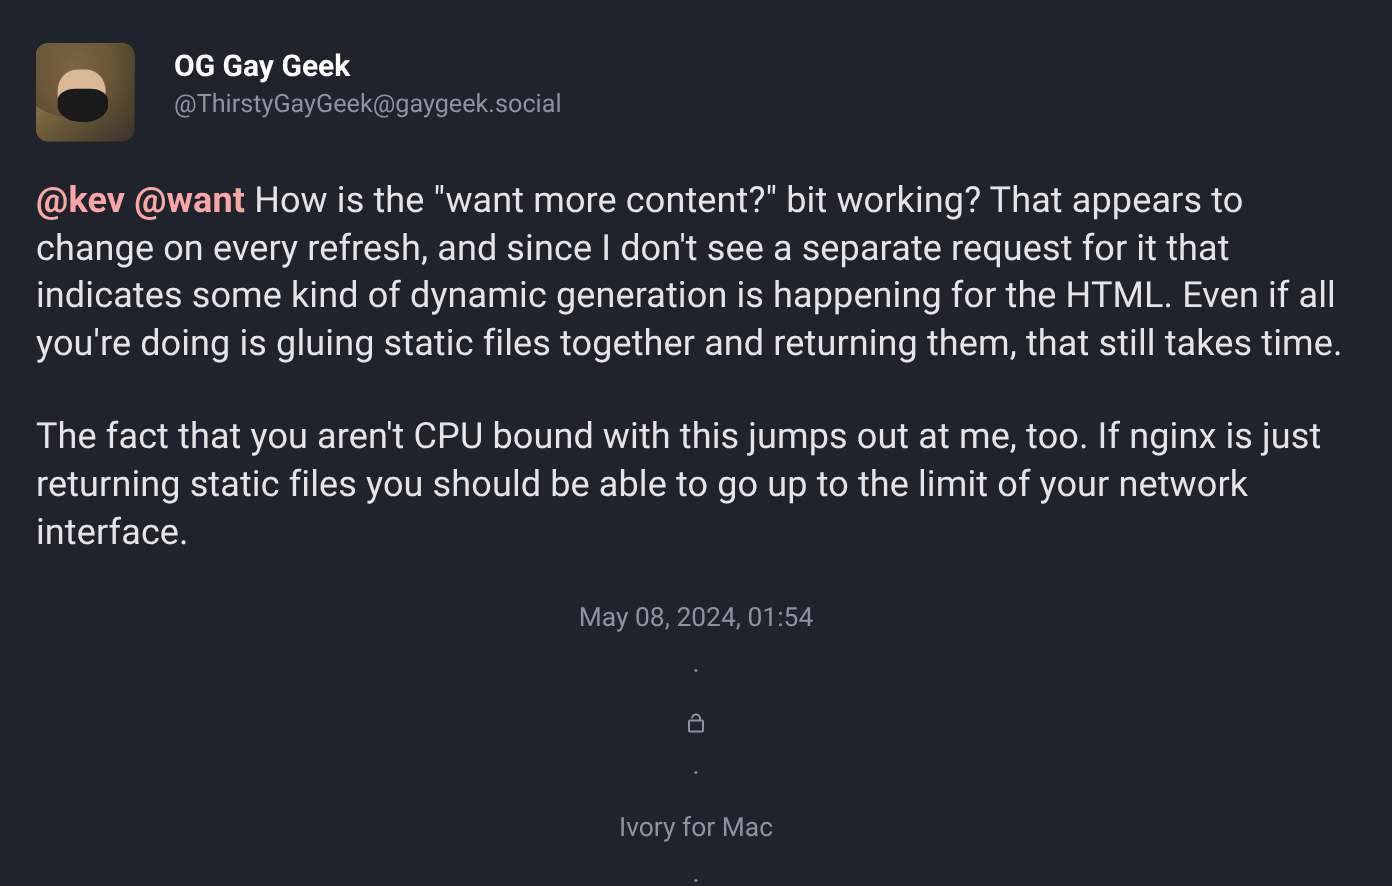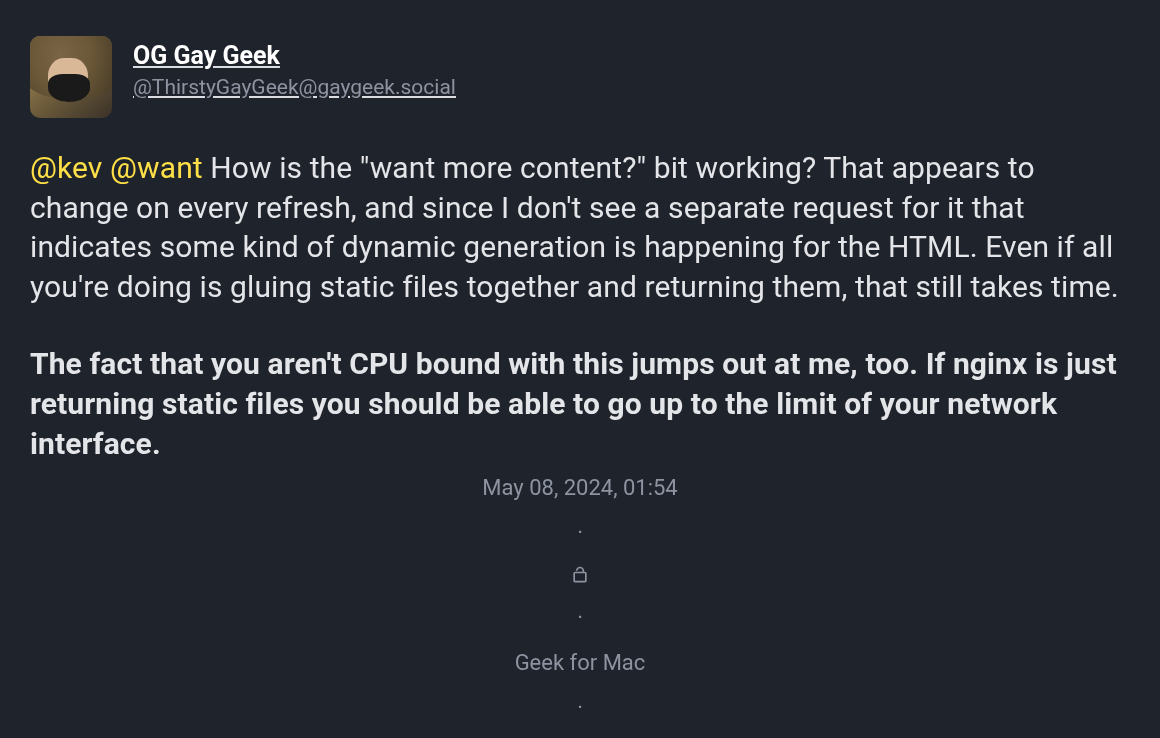--- a/index.html
+++ b/index.html
@@ -10,23 +10,22 @@
     font-family: -apple-system, BlinkMacSystemFont, "Segoe UI", Roboto, Helvetica, Arial, sans-serif;
     overflow: hidden;
   }
   .post {
     padding: 36px 30px 30px 30px;
     color: #dcdde0;
   }
   .header {
     display: flex;
     align-items: flex-start;
-    gap: 21px;
+    gap: 33px;
     margin-bottom: 30px;
-    text-decoration: underline;
   }
   .avatar {
     width: 82px;
     height: 82px;
     border-radius: 10px;
     background: linear-gradient(140deg, #a58a5a 0%, #8a7449 30%, #6b5a3a 55%, #3a3228 100%);
     position: relative;
     overflow: hidden;
     flex-shrink: 0;
   }
@@ -68,23 +67,24 @@
     color: #8d93a0;
     line-height: 1.4;
   }
   .content {
     font-size: 30px;
     line-height: 1.32;
     color: #e4e5e8;
     letter-spacing: 0.1px;
   }
   .content p { margin-bottom: 38px; }
-  .content p:last-child { margin-bottom: 12px; font-weight: bold; }
+  .content p:last-child { margin-bottom: 40px; }
   .mention {
-    color: #fde047;
+    color: #fca5a5;
+    font-weight: bold;
   }
   .meta {
     display: flex;
     align-items: center;
     gap: 20px;
     font-size: 22px;
     color: #8d93a0;
     margin-top: 6px;
     flex-direction: column;
   }
@@ -135,21 +135,21 @@
 
   <div class="meta">
     <span>May 08, 2024, 01:54</span>
     <span class="sep">·</span>
     <span class="meta-icon">
       <svg width="20" height="20" viewBox="0 0 24 24" fill="#8d93a0">
         <path d="M17 8V7a5 5 0 0 0-10 0h2a3 3 0 1 1 6 0v1H6a2 2 0 0 0-2 2v9a2 2 0 0 0 2 2h12a2 2 0 0 0 2-2v-9a2 2 0 0 0-2-2h-1zm1 11H6v-9h12v9z"></path>
       </svg>
     </span>
     <span class="sep">·</span>
-    <span>Geek for Mac</span>
+    <span>Ivory for Mac</span>
     <span class="sep">·</span>
     <span class="count-group">
       <span class="meta-icon">
         <svg width="22" height="20" viewBox="0 0 24 20" fill="none" stroke="#8d93a0" stroke-width="2">
           <path d="M4 8 L4 5 L16 5 L16 2 L21 6 L16 10 L16 7" fill="#8d93a0" stroke="none"></path>
           <path d="M20 12 L20 15 L8 15 L8 18 L3 14 L8 10 L8 13" fill="#8d93a0" stroke="none"></path>
         </svg>
       </span>
       <span class="count">0</span>
     </span>

